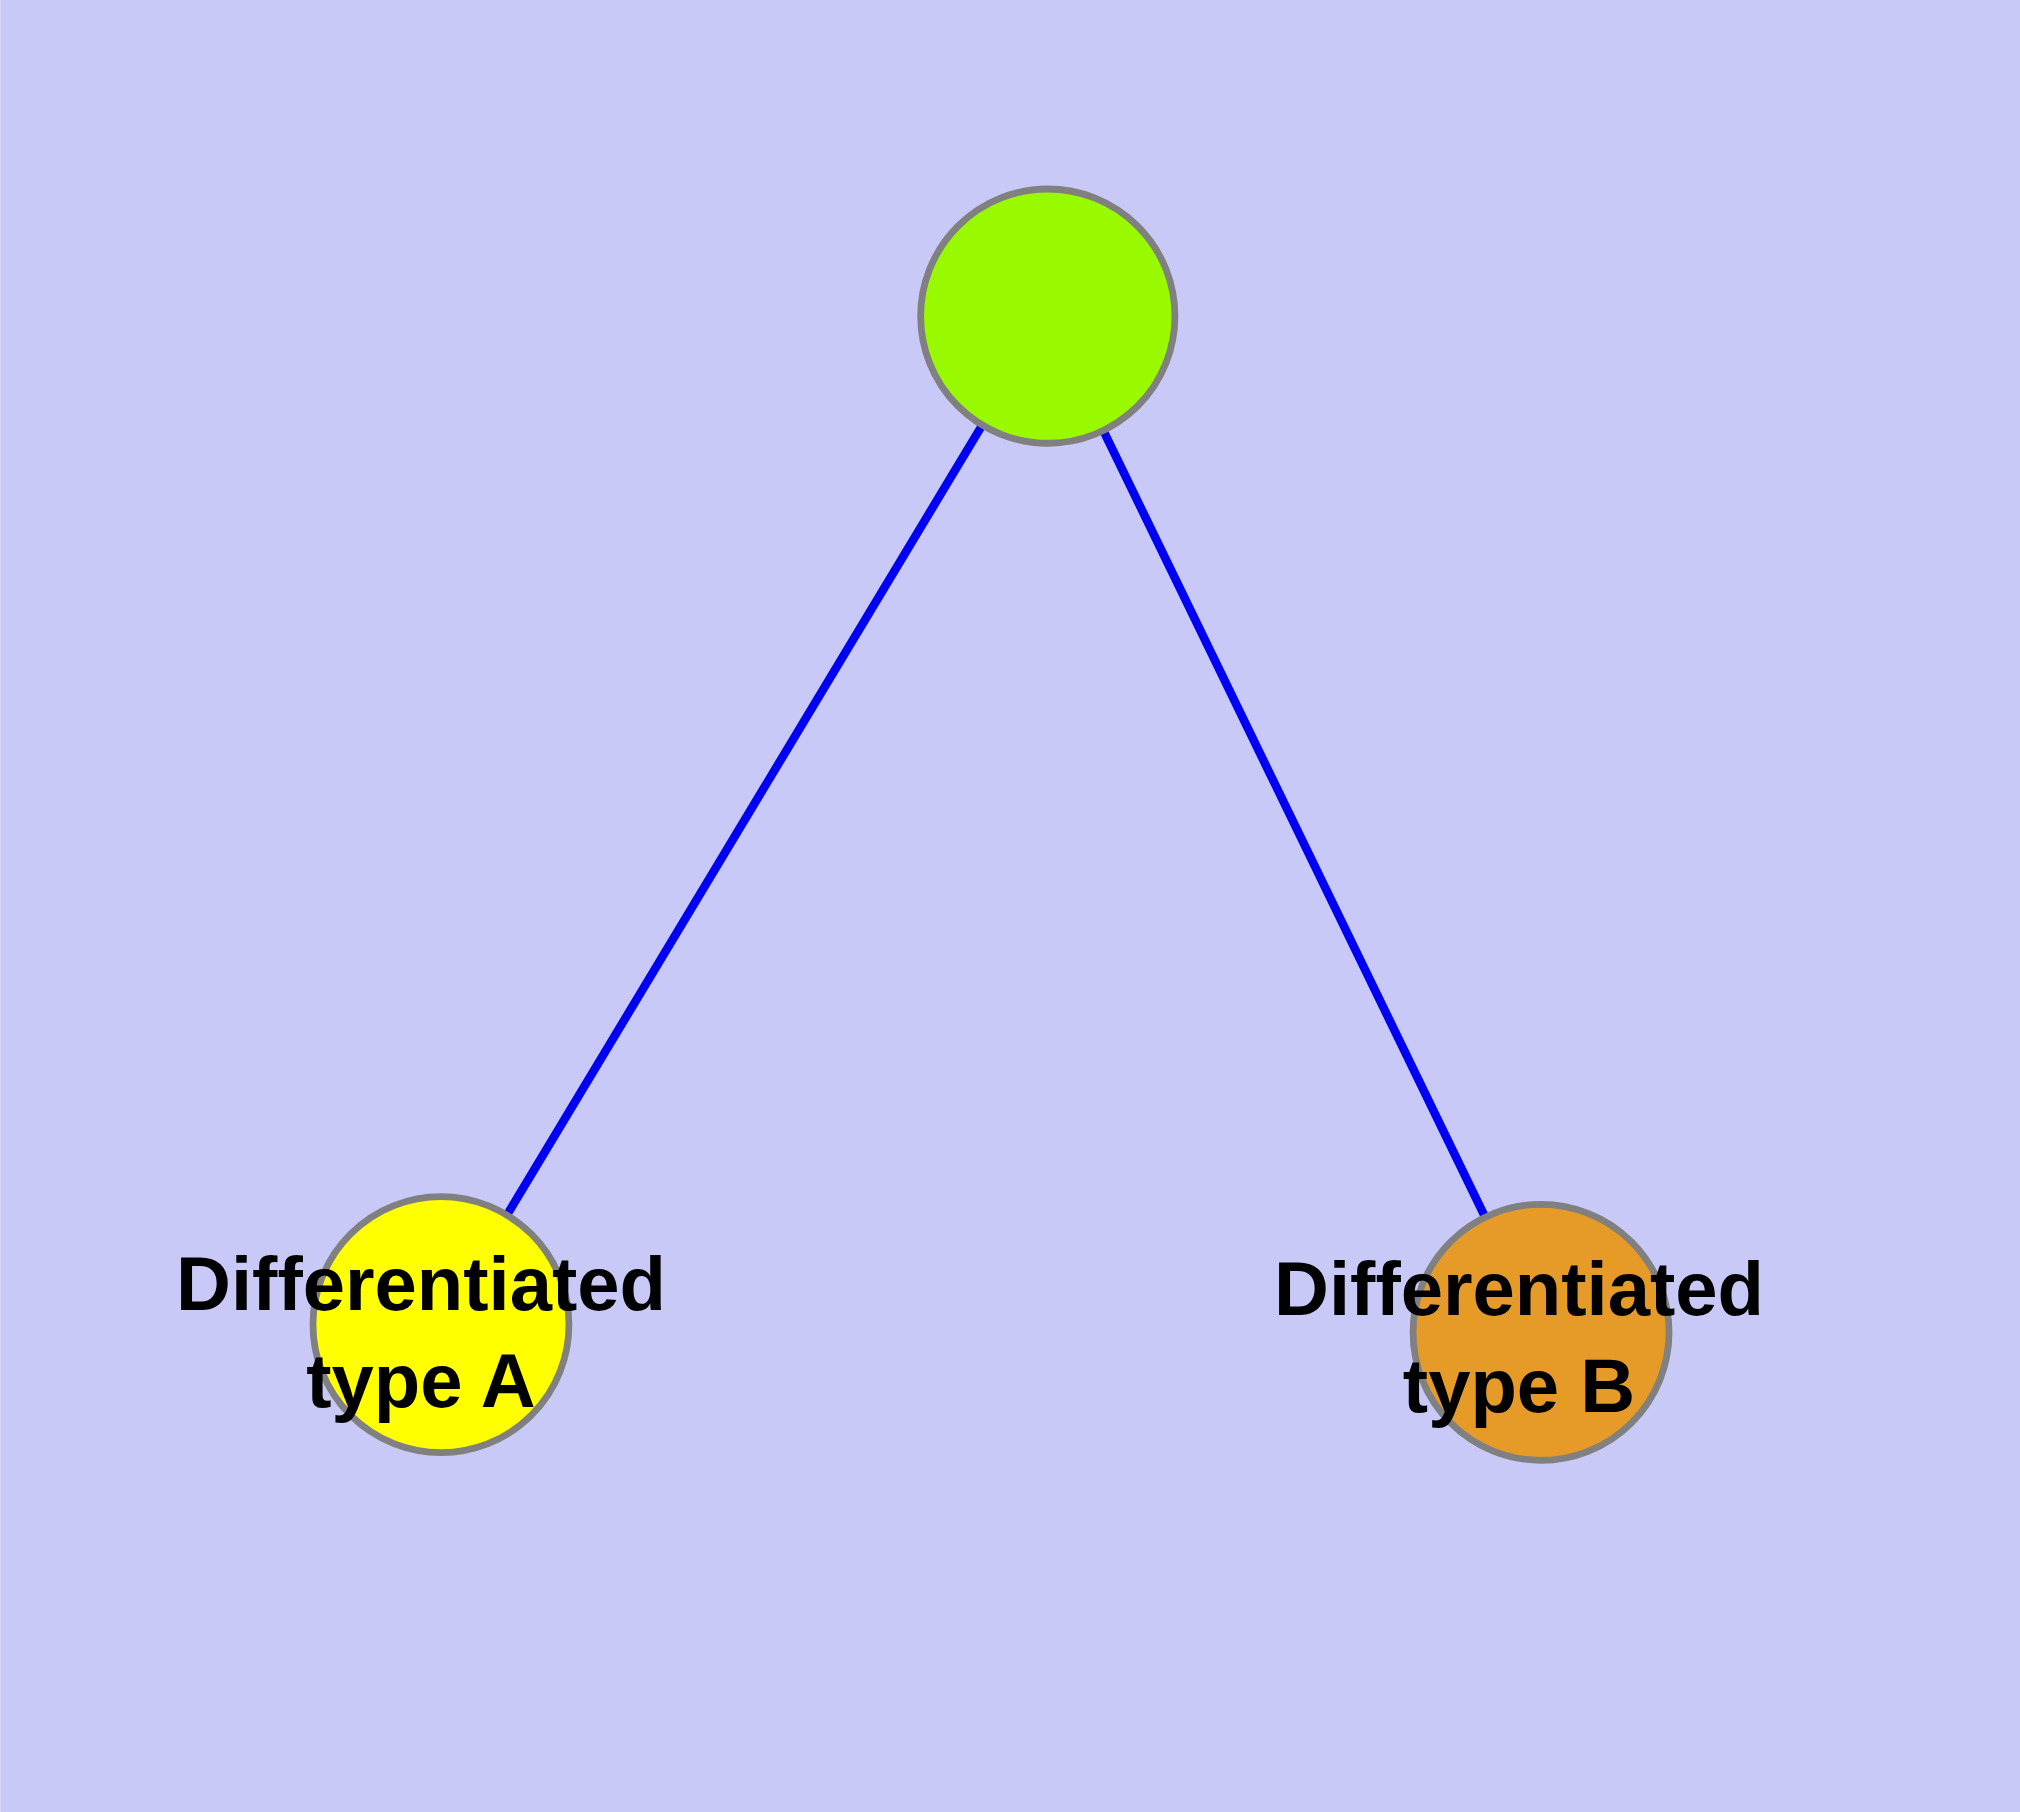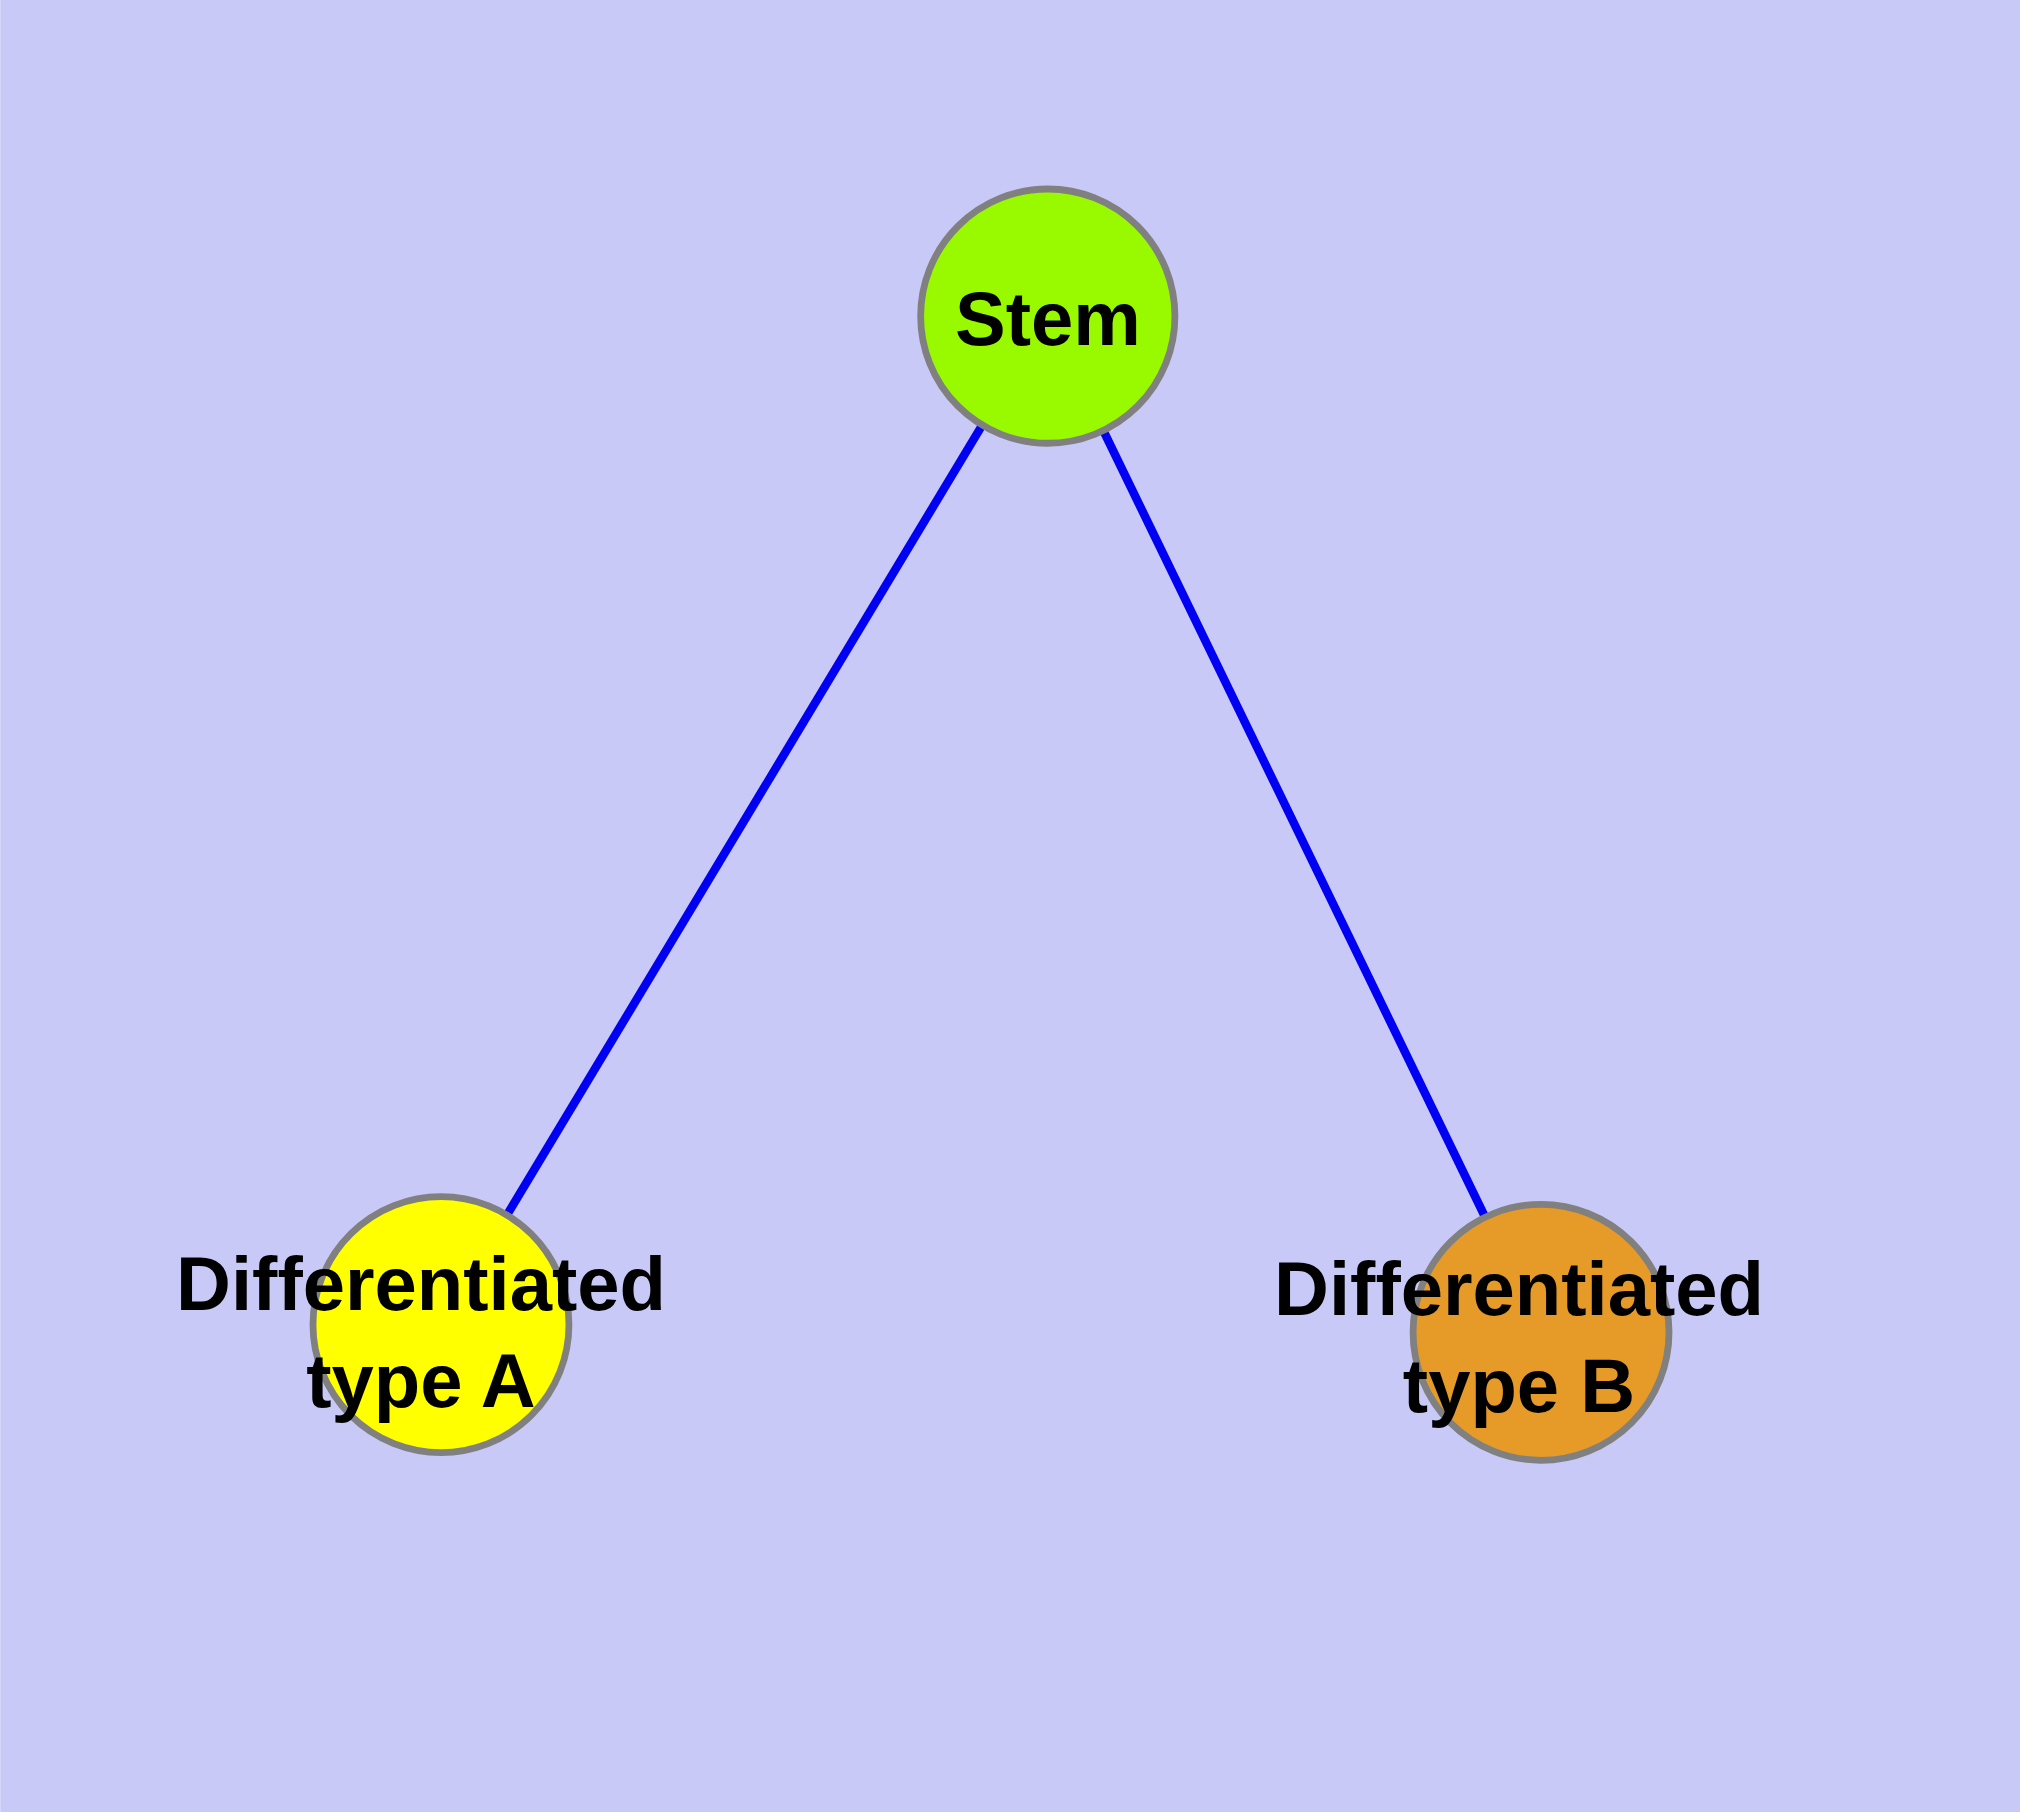--- a/index.html
+++ b/index.html
@@ -44,21 +44,20 @@
 
     <line x1="1236" y1="373" x2="1818" y2="1572" stroke-width="10" stroke="#0000f2"></line>
 
     <circle cx="1236" cy="373" r="150" stroke-width="8" fill="#99fa00" stroke="#808080"></circle>
 
     <circle cx="520" cy="1563" r="151" stroke-width="8" fill="#ffff00" stroke="#808080"></circle>
 
     <circle cx="1818" cy="1572" r="151" stroke-width="8" fill="#e69a28" stroke="#808080"></circle>
   </svg>
 
-  <div class="node-label" style="left:1048px; top:318px;">Stem</div>
 
   <div class="node-label" style="left:421px; top:1332px;">Differentiated
 type A</div>
 
   <div class="node-label" style="left:1519px; top:1337px;">Differentiated
 type B</div>
 
 </div>
 
 

